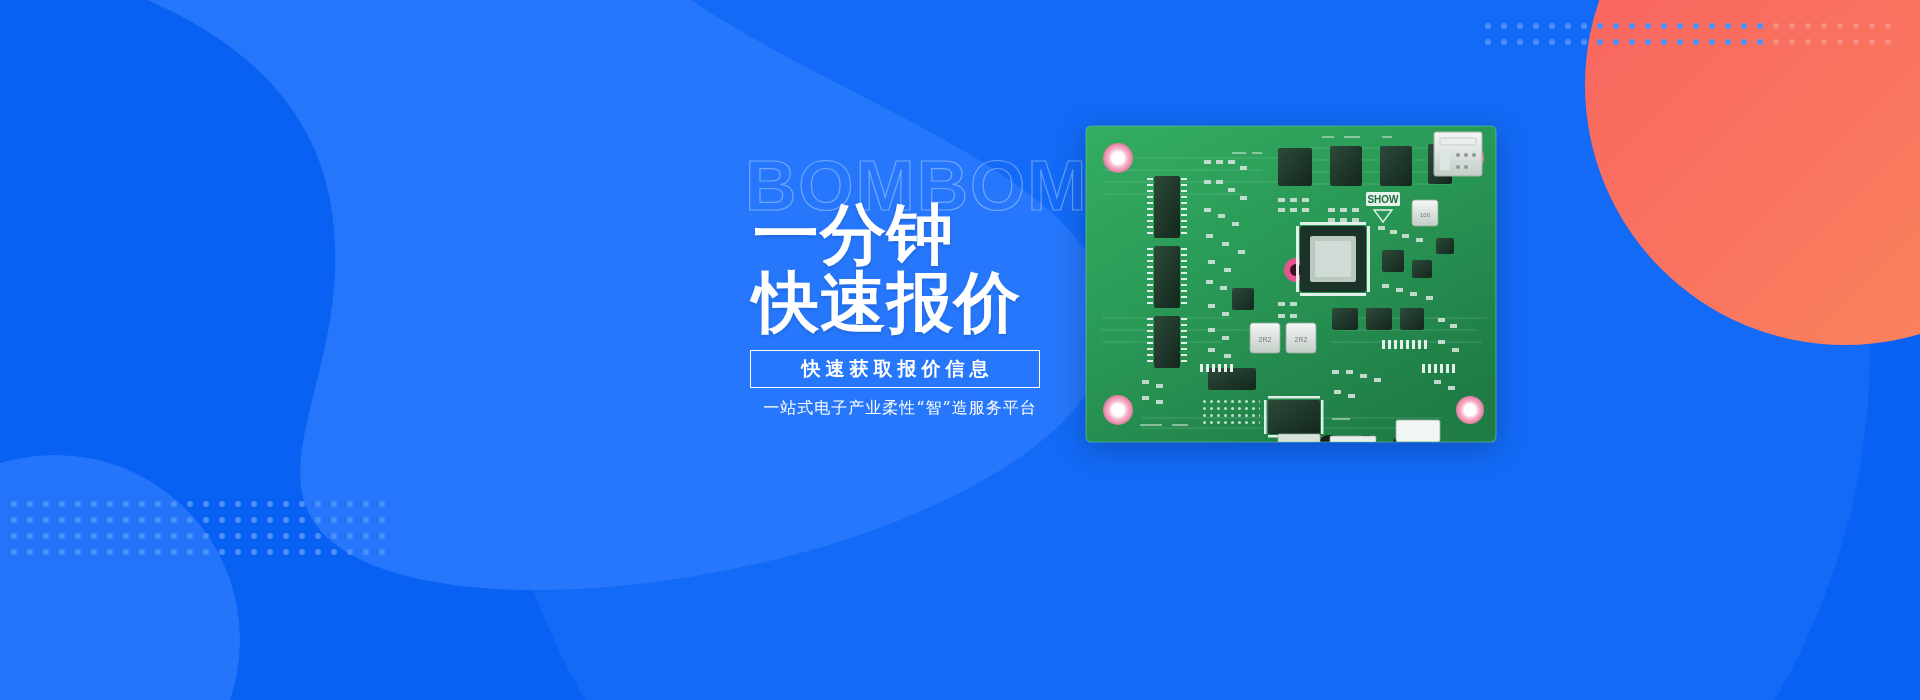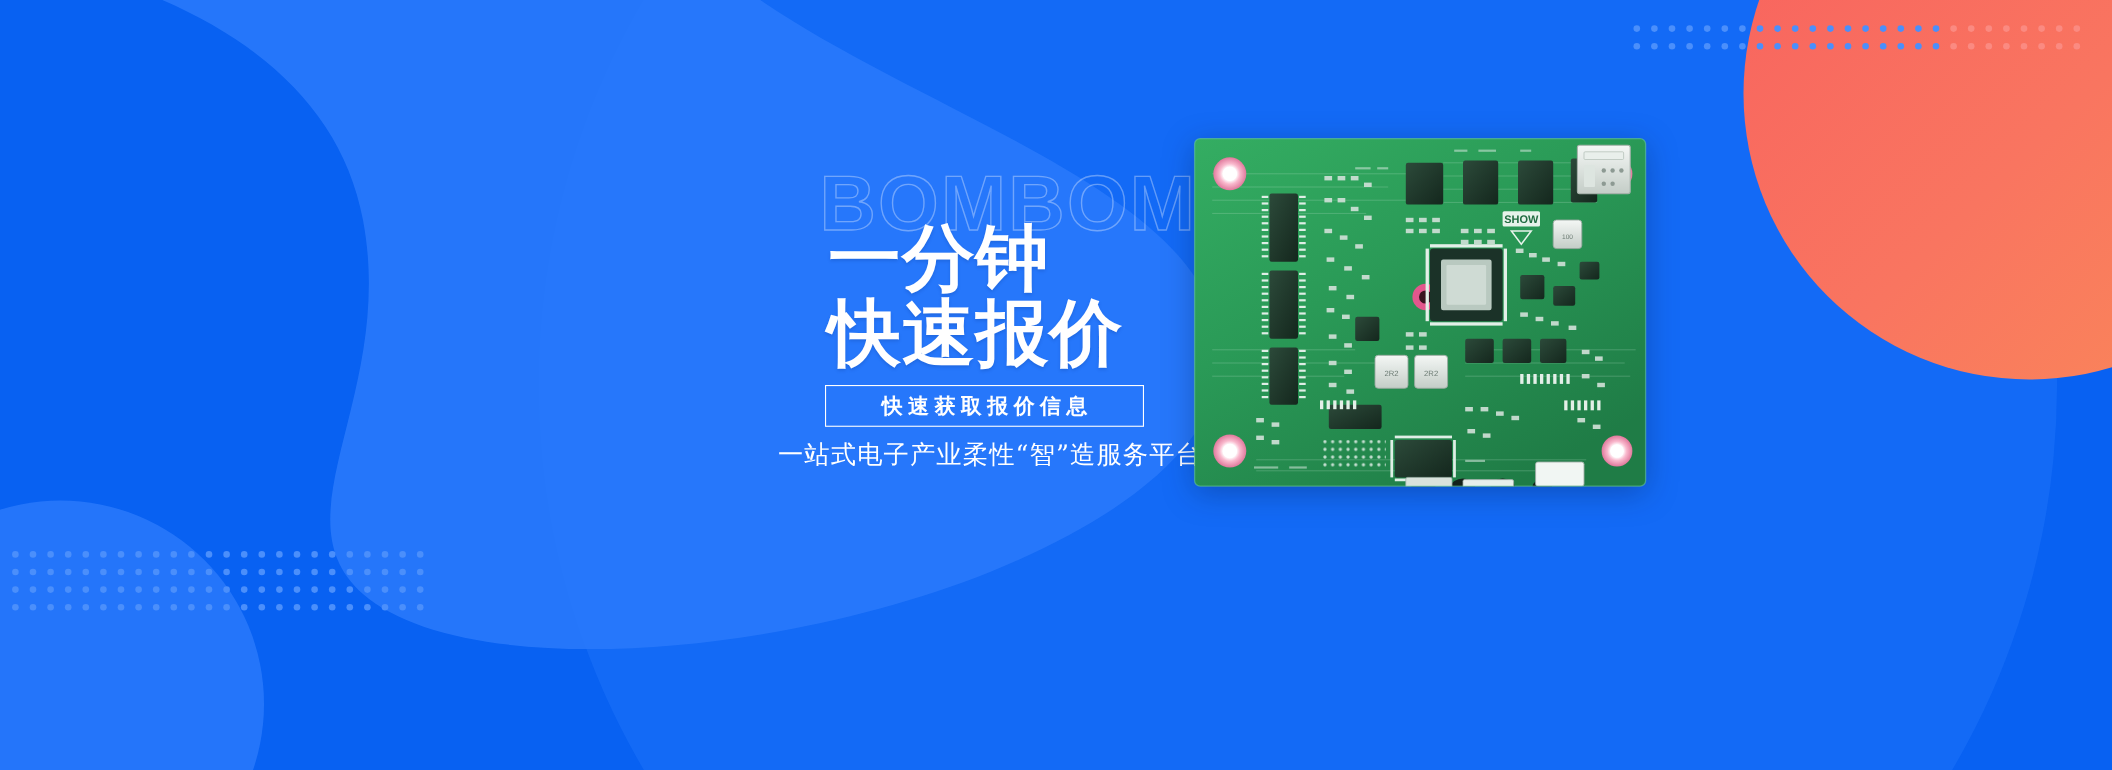--- a/index.html
+++ b/index.html
@@ -45,21 +45,21 @@
     display:flex;align-items:center;justify-content:center;
   }
   #cta-text{
     color:#fff;font-size:19px;font-weight:700;letter-spacing:5px;
     text-indent:5px;white-space:nowrap;
     font-family:"DejaVu Sans","Liberation Sans",sans-serif;
   }
   #tagline{
     position:absolute;left:-5px;top:248px;width:430px;
     text-align:center;
-    color:#fff;font-size:23px;letter-spacing:1px;white-space:nowrap;
+    color:#fff;font-size:16px;letter-spacing:1px;white-space:nowrap;
     font-family:"DejaVu Serif","Liberation Serif",serif;
   }
 
   
   #pcb-wrap{position:absolute;left:1082px;top:118px;width:420px;height:340px;}
   #pcb-svg{width:420px;height:340px;display:block;
     filter:drop-shadow(0 6px 14px rgba(0,20,60,.30));}
 </style>
 </head>
 <body>

